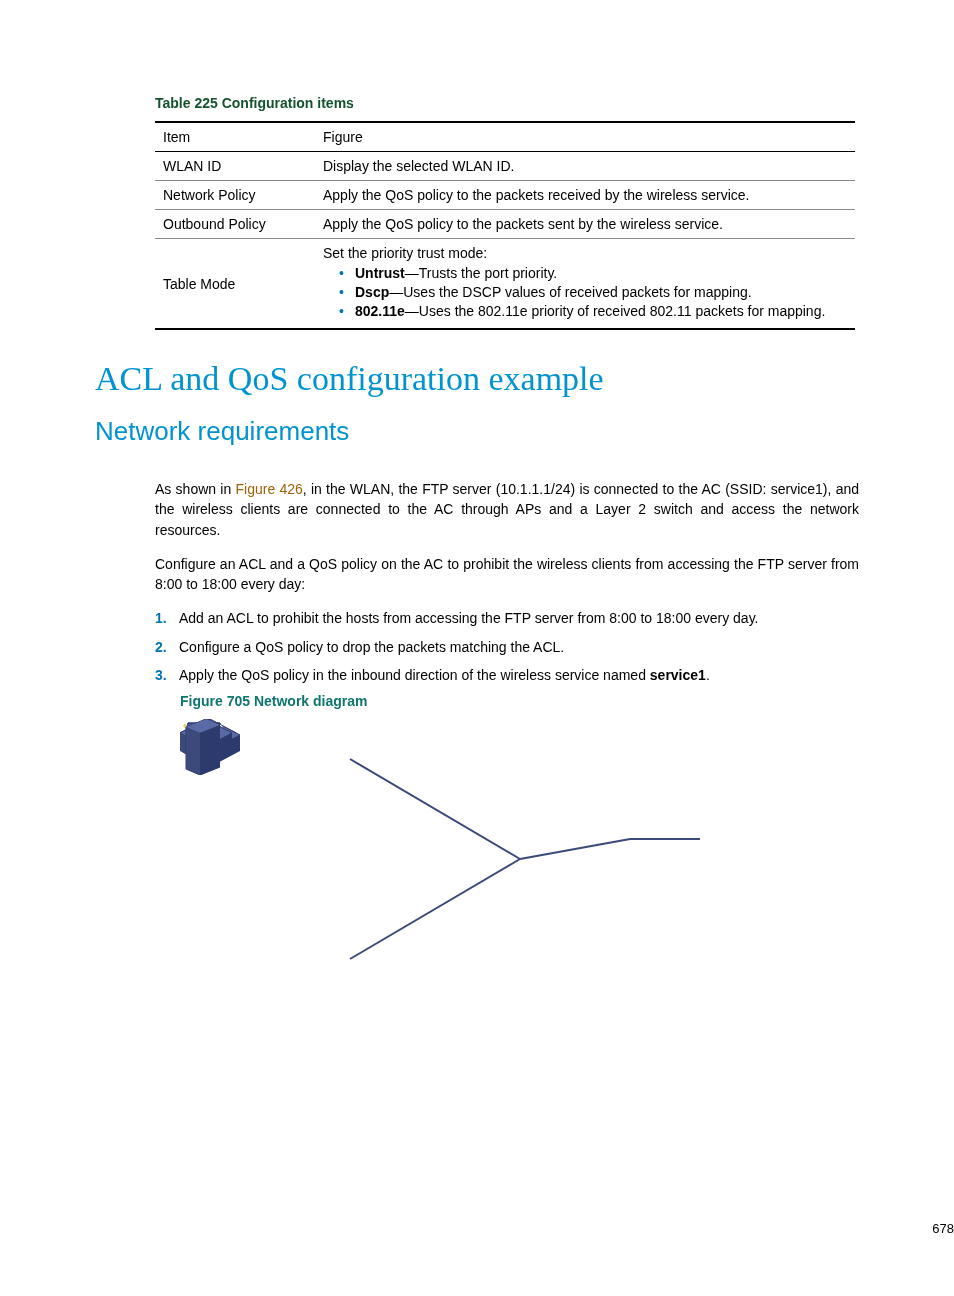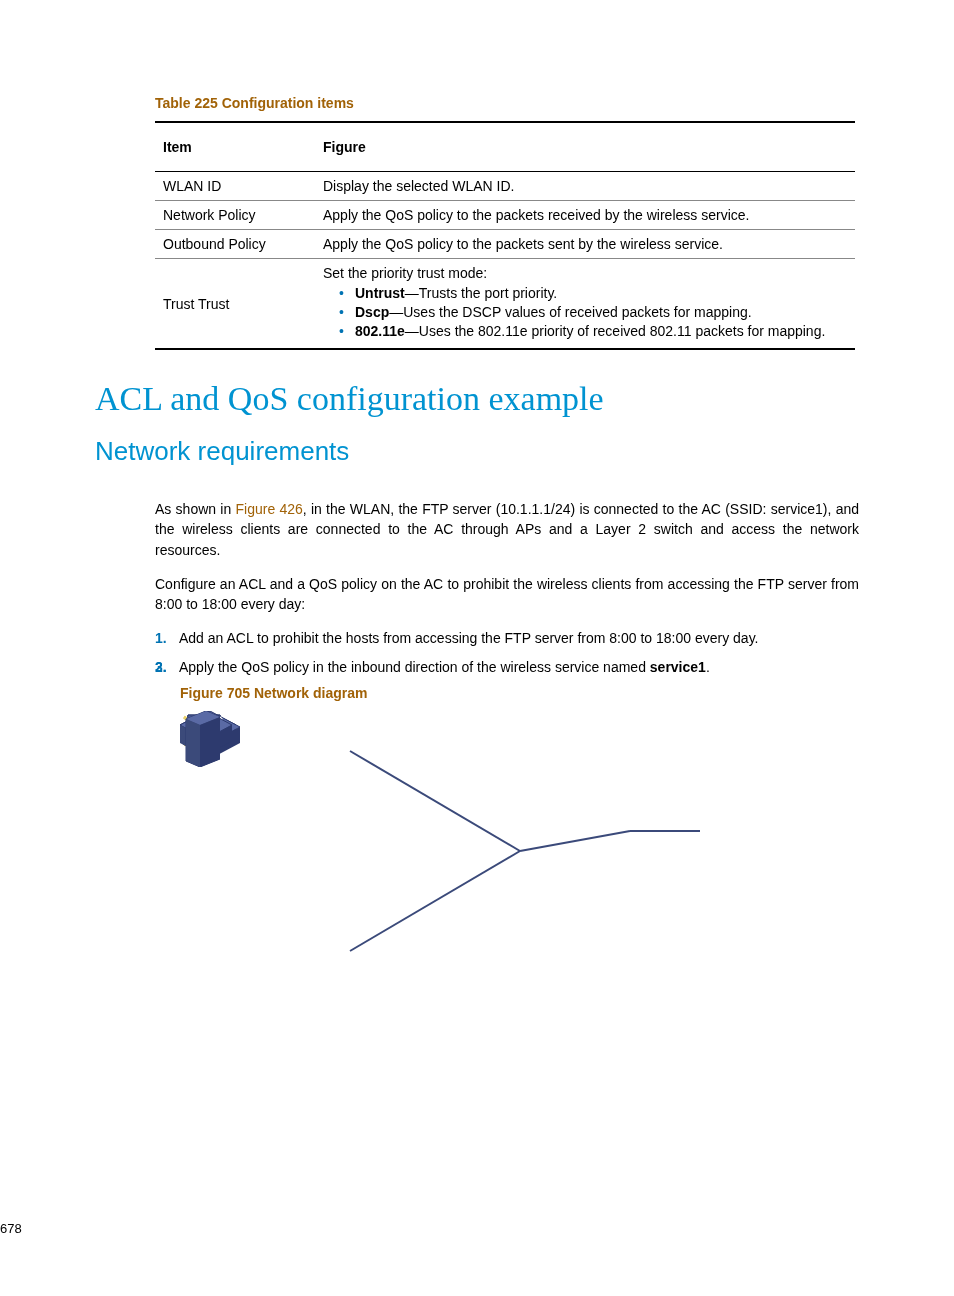--- a/index.html
+++ b/index.html
@@ -6,36 +6,36 @@
     body {
       font-family: Arial, Helvetica, sans-serif;
       width: 954px;
       height: 1296px;
       background: #fff;
       color: #000;
       position: relative;
       padding: 95px 95px 0 95px;
     }
     .table-caption {
-      color: #a16207;
+      color: #14532d;
       font-weight: bold;
       font-size: 14px;
       margin-bottom: 10px;
       padding-left: 60px;
     }
     table {
       width: 100%;
       border-collapse: collapse;
       font-size: 14px;
       margin-left: 60px;
       width: 700px;
       margin-bottom: 30px;
     }
     thead tr { border-top: 2px solid #000; border-bottom: 1.5px solid #000; }
-    th { text-align: left; padding: 16px 8px; font-weight: bold; margin-top: 26px; }
+    th { text-align: left; padding: 6px 8px; font-weight: normal; margin-top: 26px; }
     tbody tr { border-bottom: 1px solid #888; }
     tbody tr:last-child { border-bottom: 2px solid #000; }
     td { padding: 6px 8px; vertical-align: top; }
     td.item-col { width: 160px; vertical-align: middle; }
     td ul { list-style: none; padding-left: 20px; margin-top: 4px; }
     td ul li { padding-left: 12px; position: relative; margin: 3px 0; }
     td ul li::before { content: "•"; color: #0073b3; position: absolute; left: -4px; }
     h1 {
       font-family: Liberation Serif, serif;
       font-weight: normal;
@@ -69,37 +69,37 @@
       position: relative;
       line-height: 1.45;
     }
     ol.numlist li .num {
       position: absolute;
       left: 0;
       color: #0073b3;
       font-weight: bold;
     }
     .figure-caption {
-      color: #a16207;
+      color: #0f766e;
       font-weight: bold;
       font-size: 14px;
       margin: 6px 0 10px 85px;
     }
     .diagram {
       position: relative;
       width: 520px;
       height: 280px;
       margin-left: 85px;
     }
     .page-number {
       position: absolute;
       bottom: 60px;
       left: 0;
       right: 0;
-      text-align: left;
+      text-align: right;
       font-size: 13px;
     }
     .laptop { position:absolute; width:48px; height:38px; }
     .laptop svg { width:100%; height:100%; }
     .wifi-arc { position:absolute; width:40px; height:40px; }
     .ap { position:absolute; width:56px; height:40px; }
     .switch { position:absolute; width:60px; height:48px; }
     .ac { position:absolute; width:52px; height:44px; }
     .server { position:absolute; width:40px; height:56px; }
     .edge { stroke:#3b4a7a; stroke-width:2; fill:none; }
@@ -123,21 +123,21 @@
     </tr>
     <tr>
       <td class="item-col">Network Policy</td>
       <td>Apply the QoS policy to the packets received by the wireless service.</td>
     </tr>
     <tr>
       <td class="item-col">Outbound Policy</td>
       <td>Apply the QoS policy to the packets sent by the wireless service.</td>
     </tr>
     <tr>
-      <td class="item-col">Trust Trust</td>
+      <td class="item-col">Table Mode</td>
       <td>
         <span>Set the priority trust mode:</span>
         <ul>
           <li><b>Untrust</b><span>—Trusts the port priority.</span></li>
           <li><b>Dscp</b><span>—Uses the DSCP values of received packets for mapping.</span></li>
           <li><b>802.11e</b><span>—Uses the 802.11e priority of received 802.11 packets for mapping.</span></li>
         </ul>
       </td>
     </tr>
   </tbody>
@@ -146,21 +146,21 @@
 <h1>ACL and QoS configuration example</h1>
 <h2>Network requirements</h2>
 
 <p class="para">
   <span>As shown in </span><span class="link">Figure 426</span><span>, in the WLAN, the FTP server (10.1.1.1/24) is connected to the AC (SSID: service1), and the wireless clients are connected to the AC through APs and a Layer 2 switch and access the network resources.</span>
 </p>
 <p class="para">Configure an ACL and a QoS policy on the AC to prohibit the wireless clients from accessing the FTP server from 8:00 to 18:00 every day:</p>
 
 <ol class="numlist">
   <li><span class="num">1.</span><span>Add an ACL to prohibit the hosts from accessing the FTP server from 8:00 to 18:00 every day.</span></li>
-  <li><span class="num">2.</span></li>
+  <li><span class="num">2.</span><span>Configure a QoS policy to drop the packets matching the ACL.</span></li>
   <li><span class="num">3.</span><span>Apply the QoS policy in the inbound direction of the wireless service named </span><b>service1</b><span>.</span></li>
 </ol>
 
 <div class="figure-caption">Figure 705 Network diagram</div>
 
 <div class="diagram">
   <svg width="520" height="280" style="position:absolute;top:0;left:0">
     <line class="edge" x1="170" y1="40" x2="340" y2="140"></line>
     <line class="edge" x1="170" y1="240" x2="340" y2="140"></line>
     <line class="edge" x1="340" y1="140" x2="450" y2="120"></line>

